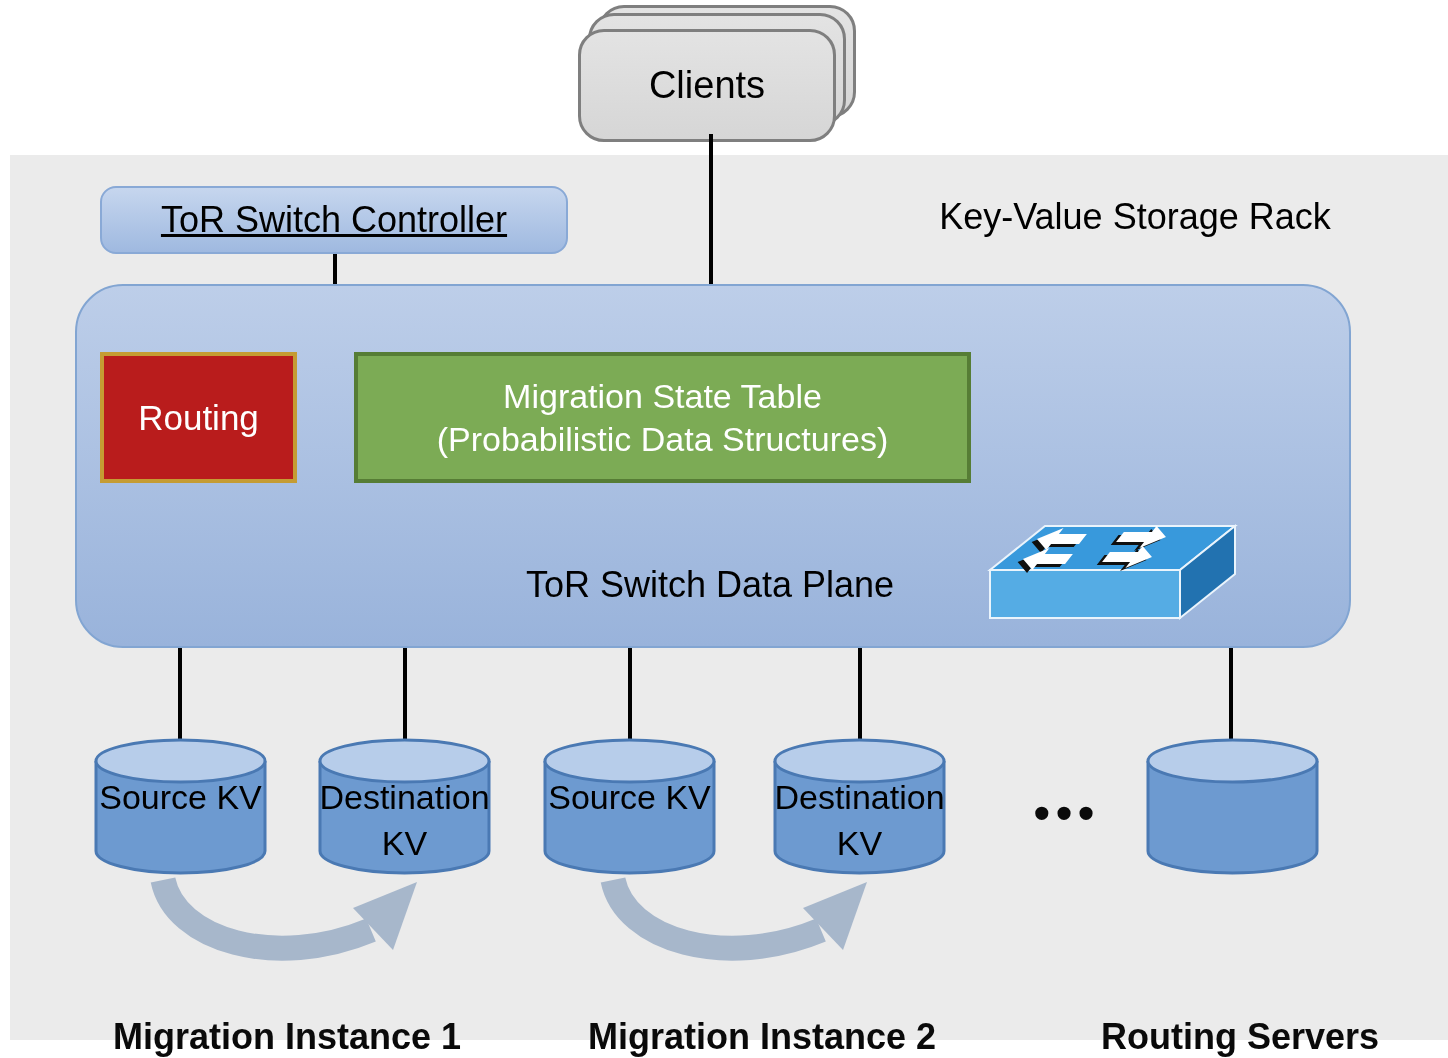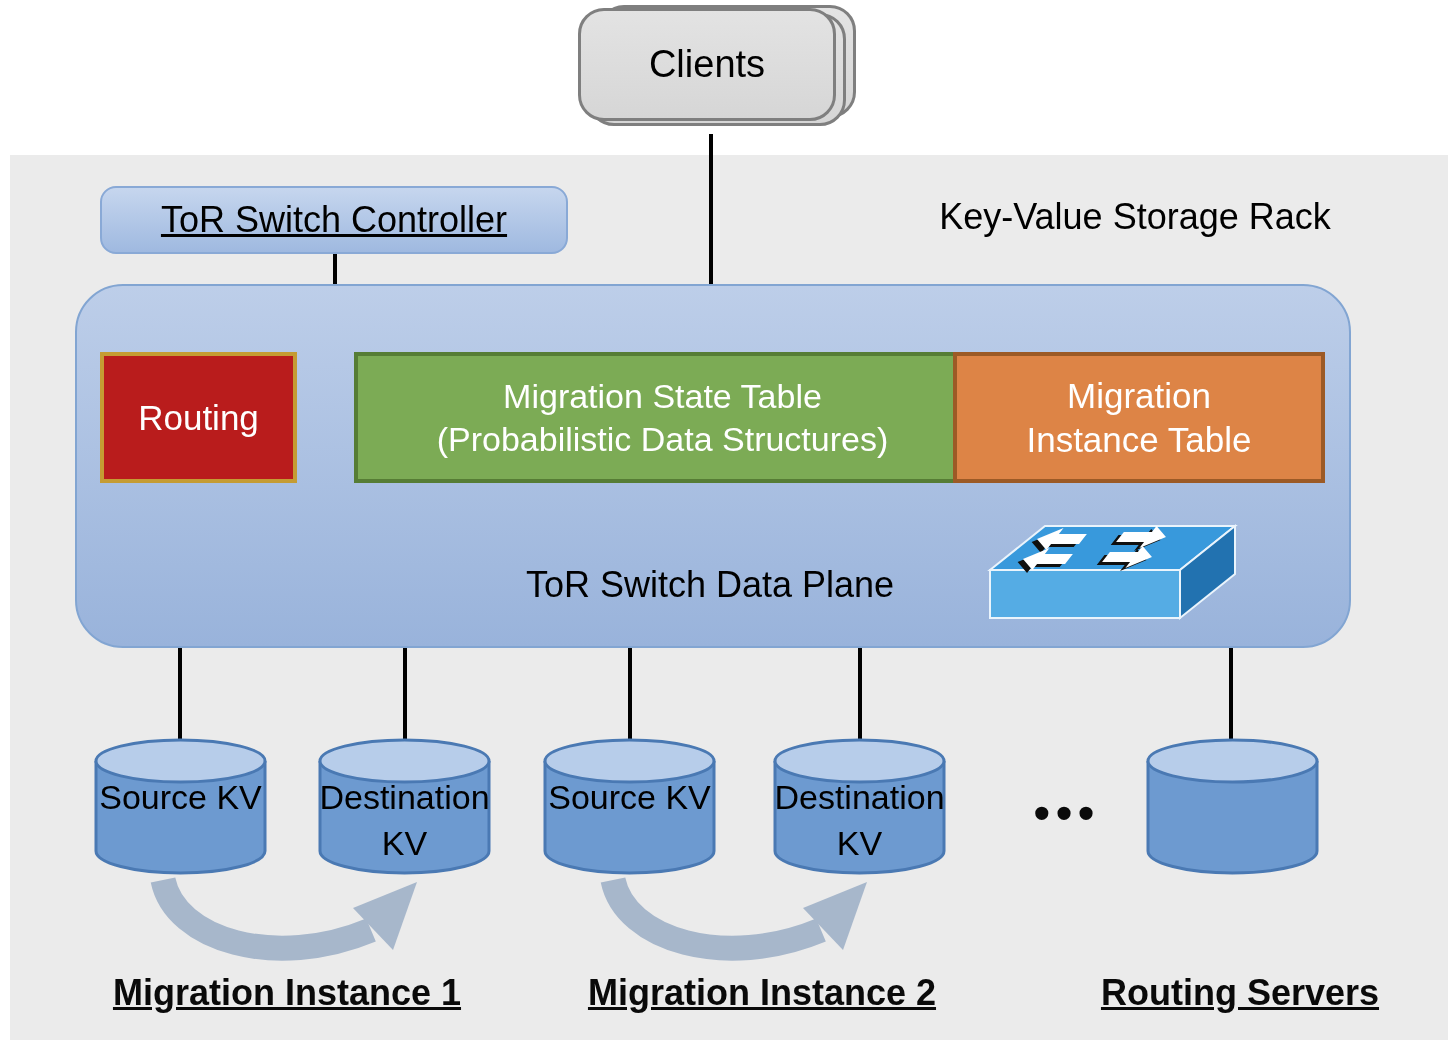--- a/index.html
+++ b/index.html
@@ -58,34 +58,34 @@
   .cyl-label{
     position:absolute;left:0;top:38px;width:175px;
     text-align:center;font-size:34px;line-height:1.35;color:#000;
   }
   .ellipsis{
     position:absolute;left:1012px;top:786px;width:110px;text-align:center;
     font-size:46px;font-weight:700;letter-spacing:6px;color:#0a0a0a;
   }
   .arrow-svg{position:absolute;}
   .footer-label{
-    position:absolute;top:972px;width:400px;text-align:center;
-    font-size:36px;font-weight:700;color:#0a0a0a;text-decoration:underline;
+    position:absolute;top:1016px;width:400px;text-align:center;
+    font-size:36px;font-weight:700;color:#0a0a0a;
   }
 </style>
 </head>
 <body>
 
 <div class="canvas">
 
   <div class="rack-bg"></div>
 
   <div class="clients-layer" style="left:598px;top:5px;"></div>
   <div class="clients-layer" style="left:588px;top:13px;"></div>
-  <div class="clients-layer clients-front" style="left:578px;top:8px;">
+  <div class="clients-layer clients-front" style="left:578px;top:29px;">
     <span>Clients</span>
   </div>
 
   <div class="vline" style="left:709px;top:134px;height:151px;"></div>
 
   <div class="vline" style="left:333px;top:254px;height:31px;"></div>
 
   <div class="controller">
     <span>ToR Switch Controller</span>
   </div>
@@ -93,24 +93,20 @@
   <div class="rack-title">Key-Value Storage Rack</div>
 
   <div class="dataplane"></div>
 
   <div class="inner-box routing-box">
     <span>Routing</span>
   </div>
   <div class="inner-box state-box">
     <span>Migration State Table</span>
     <span>(Probabilistic Data Structures)</span>
-  </div>
-  <div class="inner-box instance-box">
-    <span>Migration</span>
-    <span>Instance Table</span>
   </div>
 
   <div class="dataplane-label">ToR Switch Data Plane</div>
 
   <svg class="switch-svg" width="268" height="112" viewBox="0 0 268 112">
     <polygon points="5,52 60,8 250,8 195,52" fill="#3899dc" stroke="#eaf4fc" stroke-width="2"></polygon>
     <polygon points="5,52 195,52 195,100 5,100" fill="#55ace4" stroke="#eaf4fc" stroke-width="2"></polygon>
     <polygon points="195,52 250,8 250,56 195,100" fill="#2272b0" stroke="#eaf4fc" stroke-width="2"></polygon>
 
     <g transform="translate(58,12) skewX(-38)">

